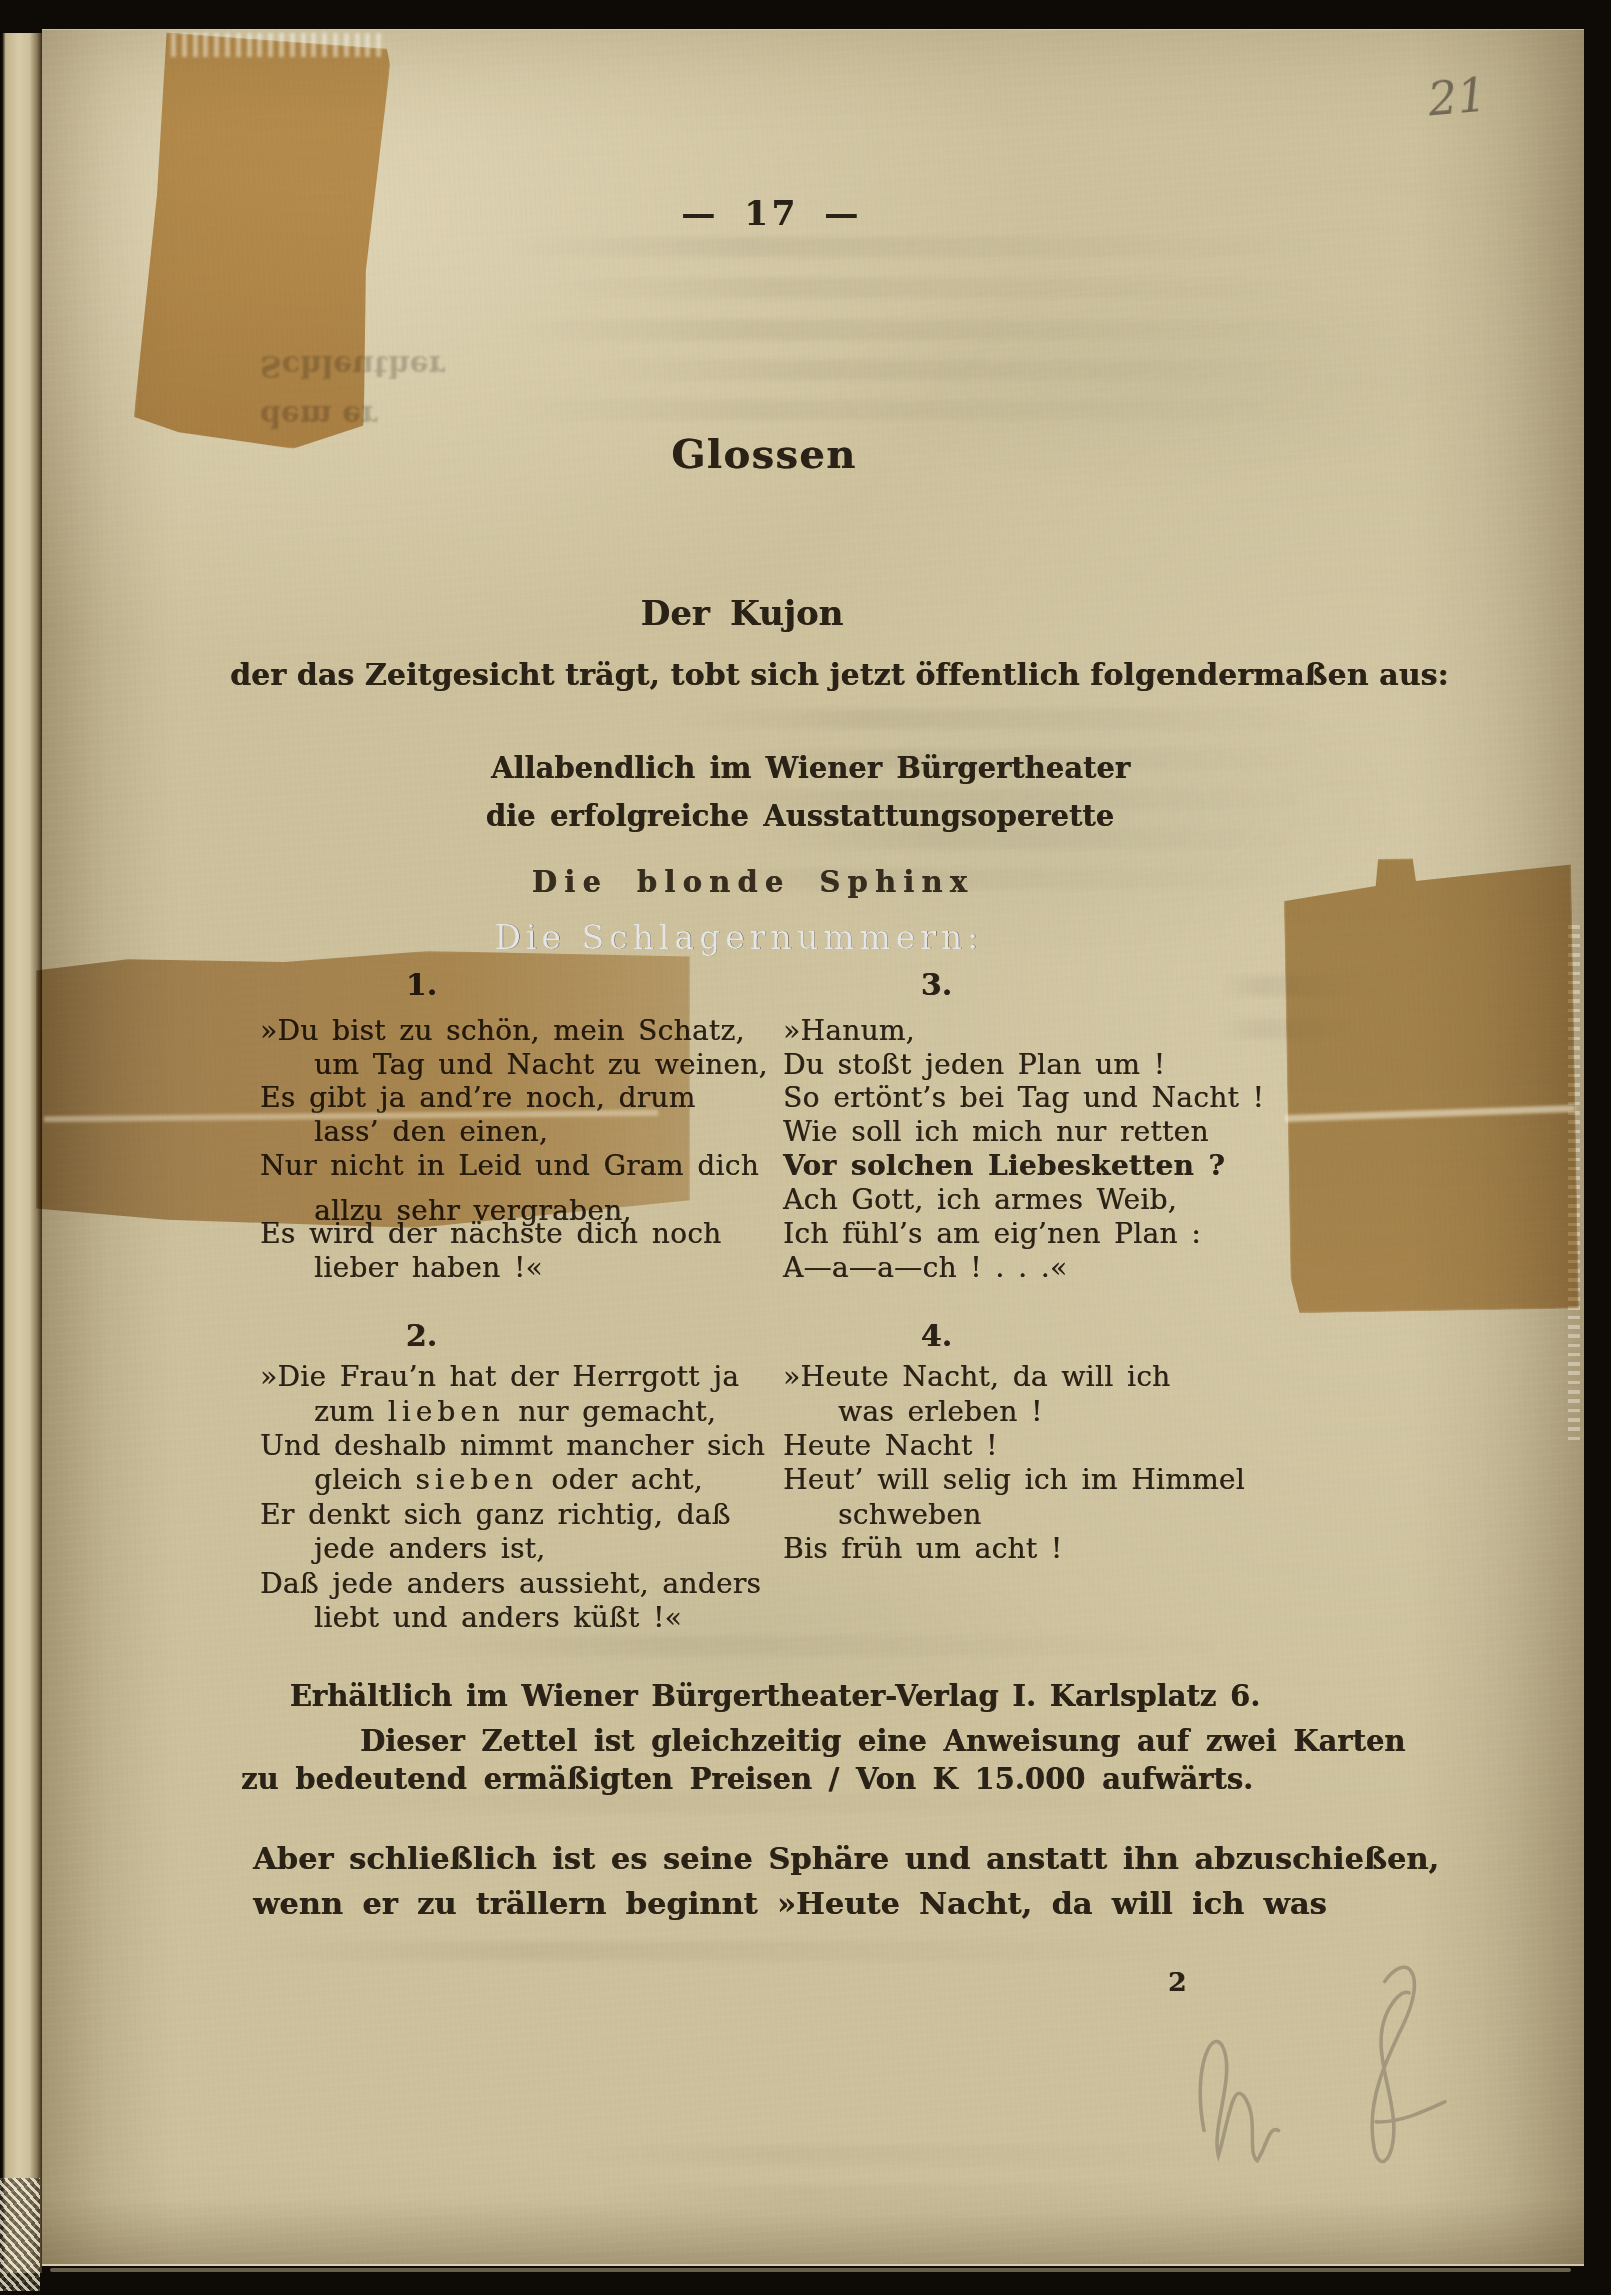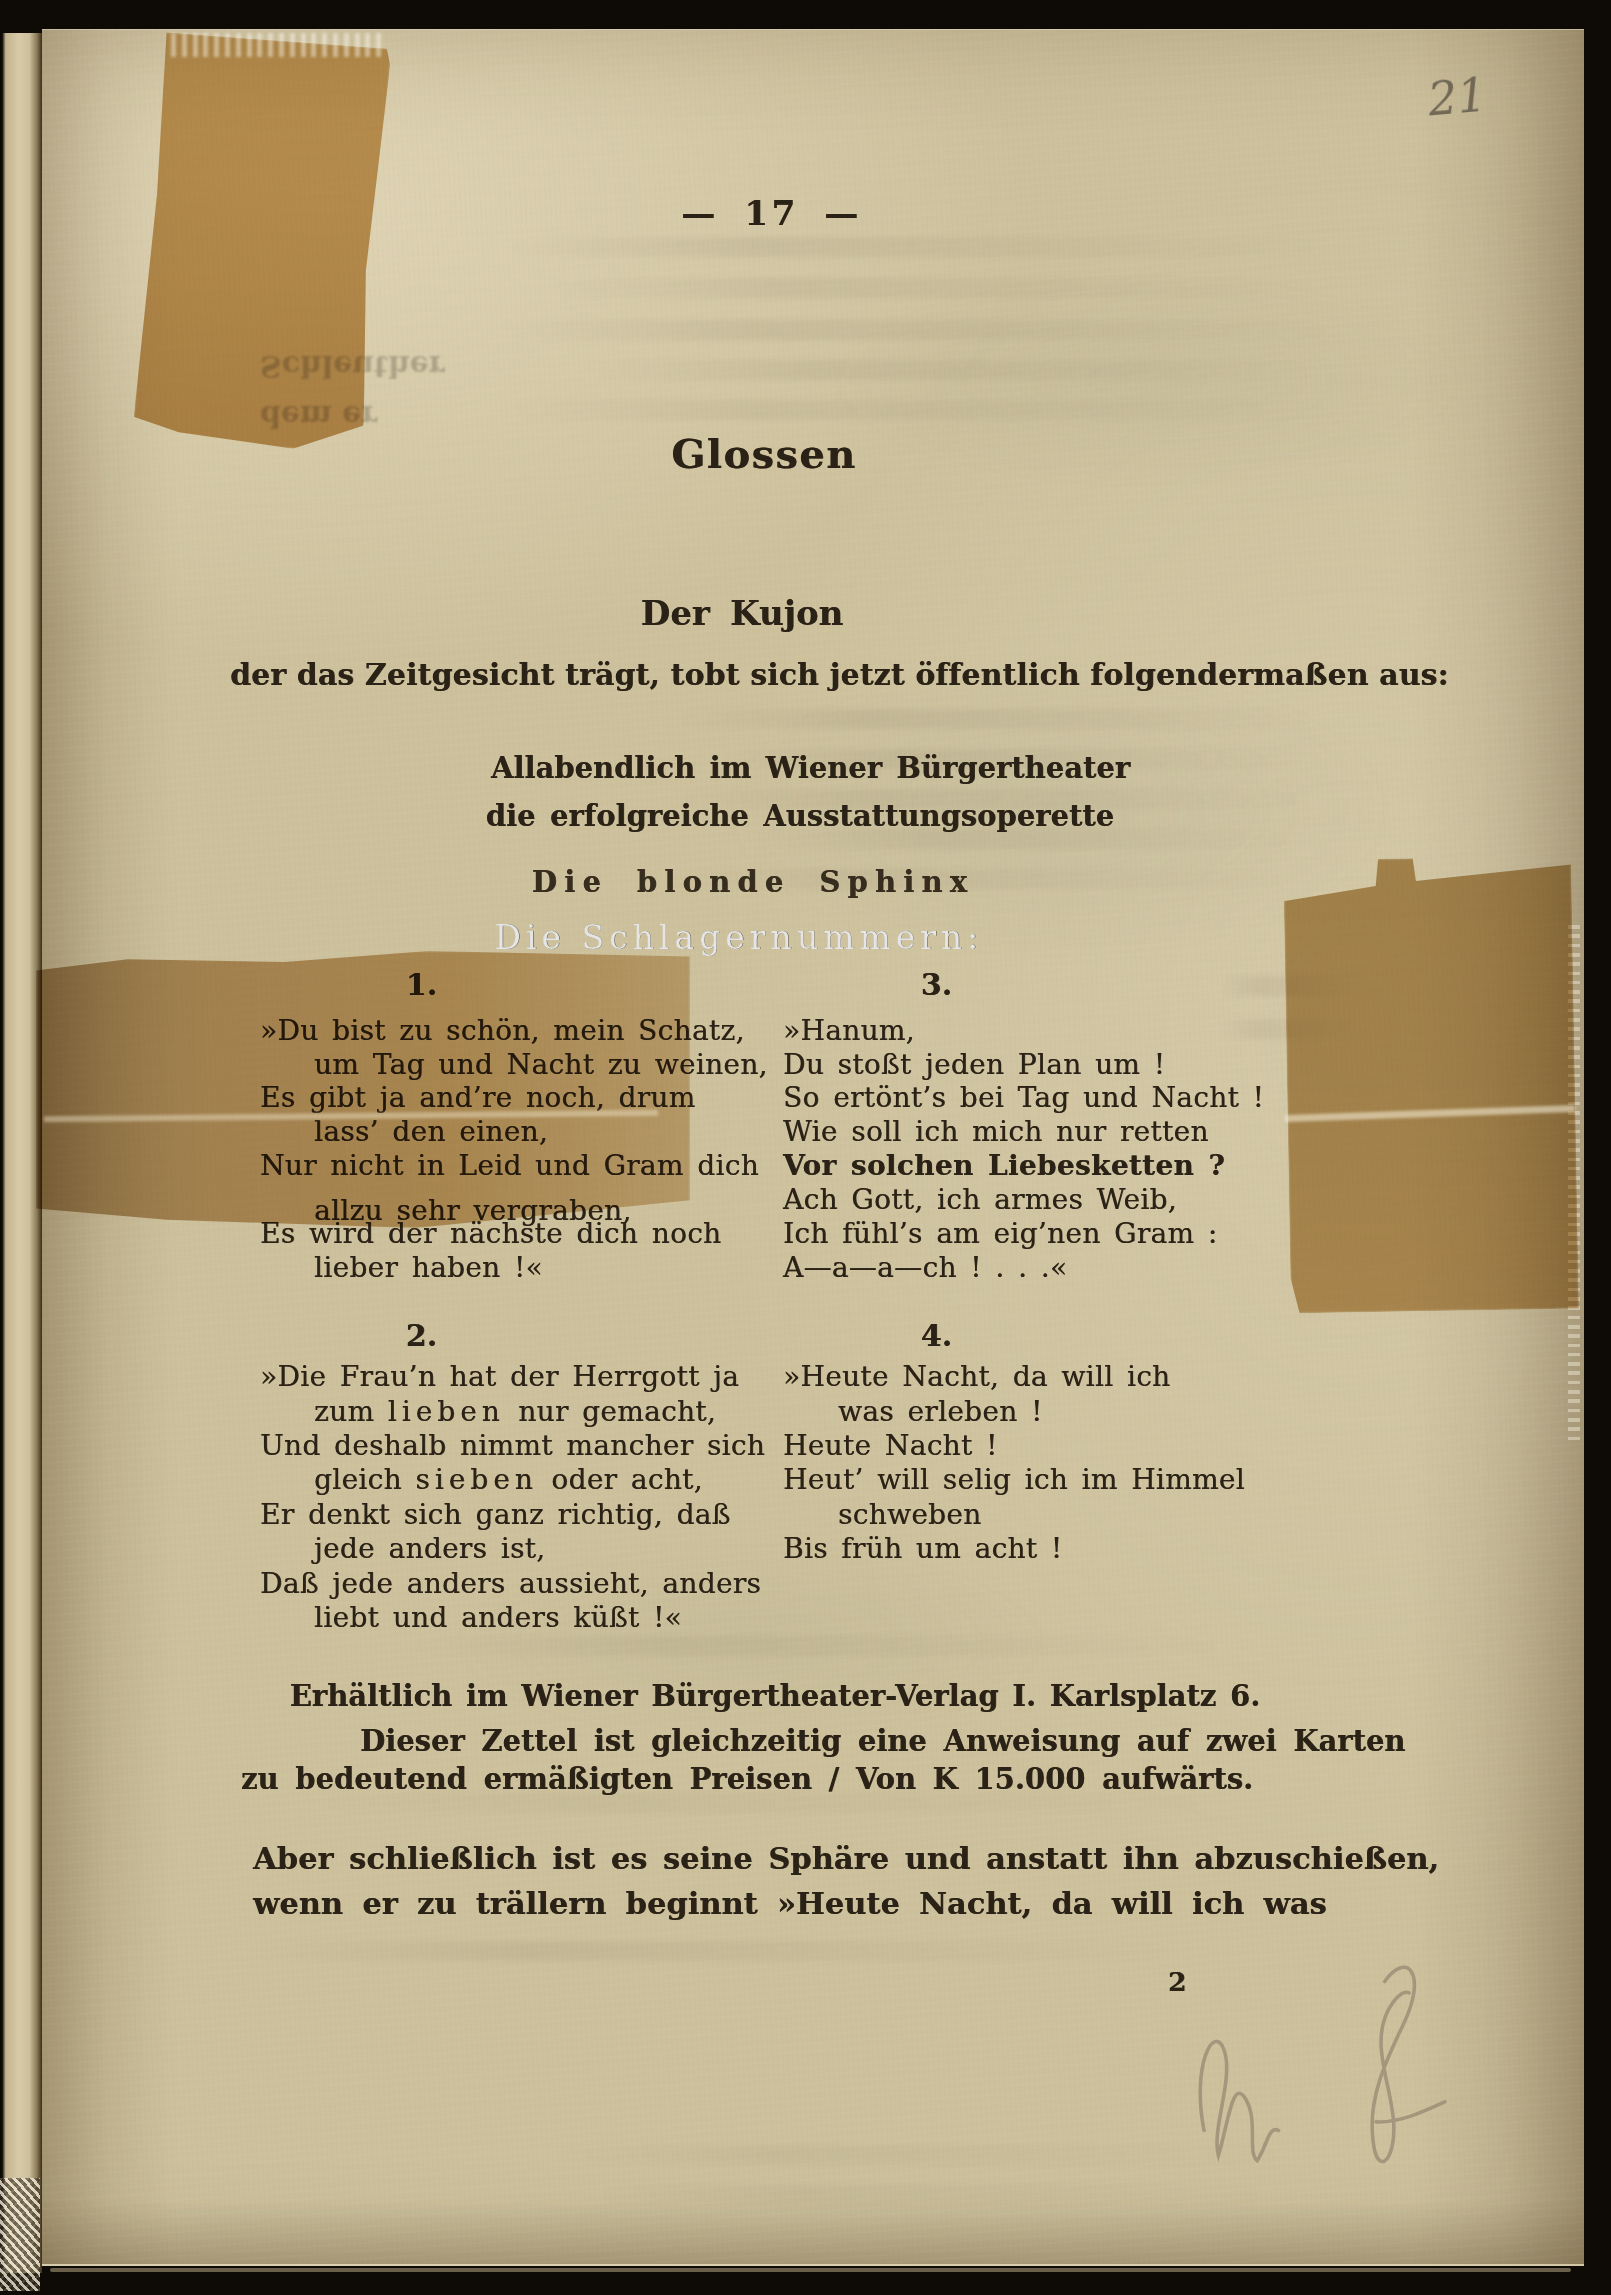--- a/index.html
+++ b/index.html
@@ -173,21 +173,21 @@
     <div class="verse-line" style="left: 314px; top: 1532px;">jede anders ist,</div>
     <div class="verse-line" style="left: 260px; top: 1567px;">Daß jede anders aussieht, anders</div>
     <div class="verse-line" style="left: 314px; top: 1601px;">liebt und anders küßt !«</div>
     <div class="song-num" style="left: 902px; top: 967px; width: 69px; text-align: center;">3.</div>
     <div class="verse-line" style="left: 783px; top: 1014px;">»Hanum,</div>
     <div class="verse-line" style="left: 783px; top: 1048px;">Du stoßt jeden Plan um !</div>
     <div class="verse-line" style="left: 783px; top: 1081px;">So ertönt’s bei Tag und Nacht !</div>
     <div class="verse-line" style="left: 783px; top: 1115px;">Wie soll ich mich nur retten</div>
     <div class="verse-line" style="left: 783px; top: 1149px; font-weight: bold;">Vor solchen Liebesketten ?</div>
     <div class="verse-line" style="left: 783px; top: 1183px;">Ach Gott, ich armes Weib,</div>
-    <div class="verse-line" style="left: 783px; top: 1217px;">Ich fühl’s am eig’nen Gram :</div>
+    <div class="verse-line" style="left: 783px; top: 1217px;">Ich fühl’s am eig’nen Plan :</div>
     <div class="verse-line" style="left: 783px; top: 1251px;">A—a—a—ch ! . . .«</div>
     <div class="song-num" style="left: 902px; top: 1318px; width: 69px; text-align: center;">4.</div>
     <div class="verse-line" style="left: 783px; top: 1360px;">»Heute Nacht, da will ich</div>
     <div class="verse-line" style="left: 838px; top: 1395px;">was erleben !</div>
     <div class="verse-line" style="left: 783px; top: 1429px;">Heute Nacht !</div>
     <div class="verse-line" style="left: 783px; top: 1463px;">Heut’ will selig ich im Himmel</div>
     <div class="verse-line" style="left: 838px; top: 1498px;">schweben</div>
     <div class="verse-line" style="left: 783px; top: 1532px;">Bis früh um acht !</div>
   </div>
 

